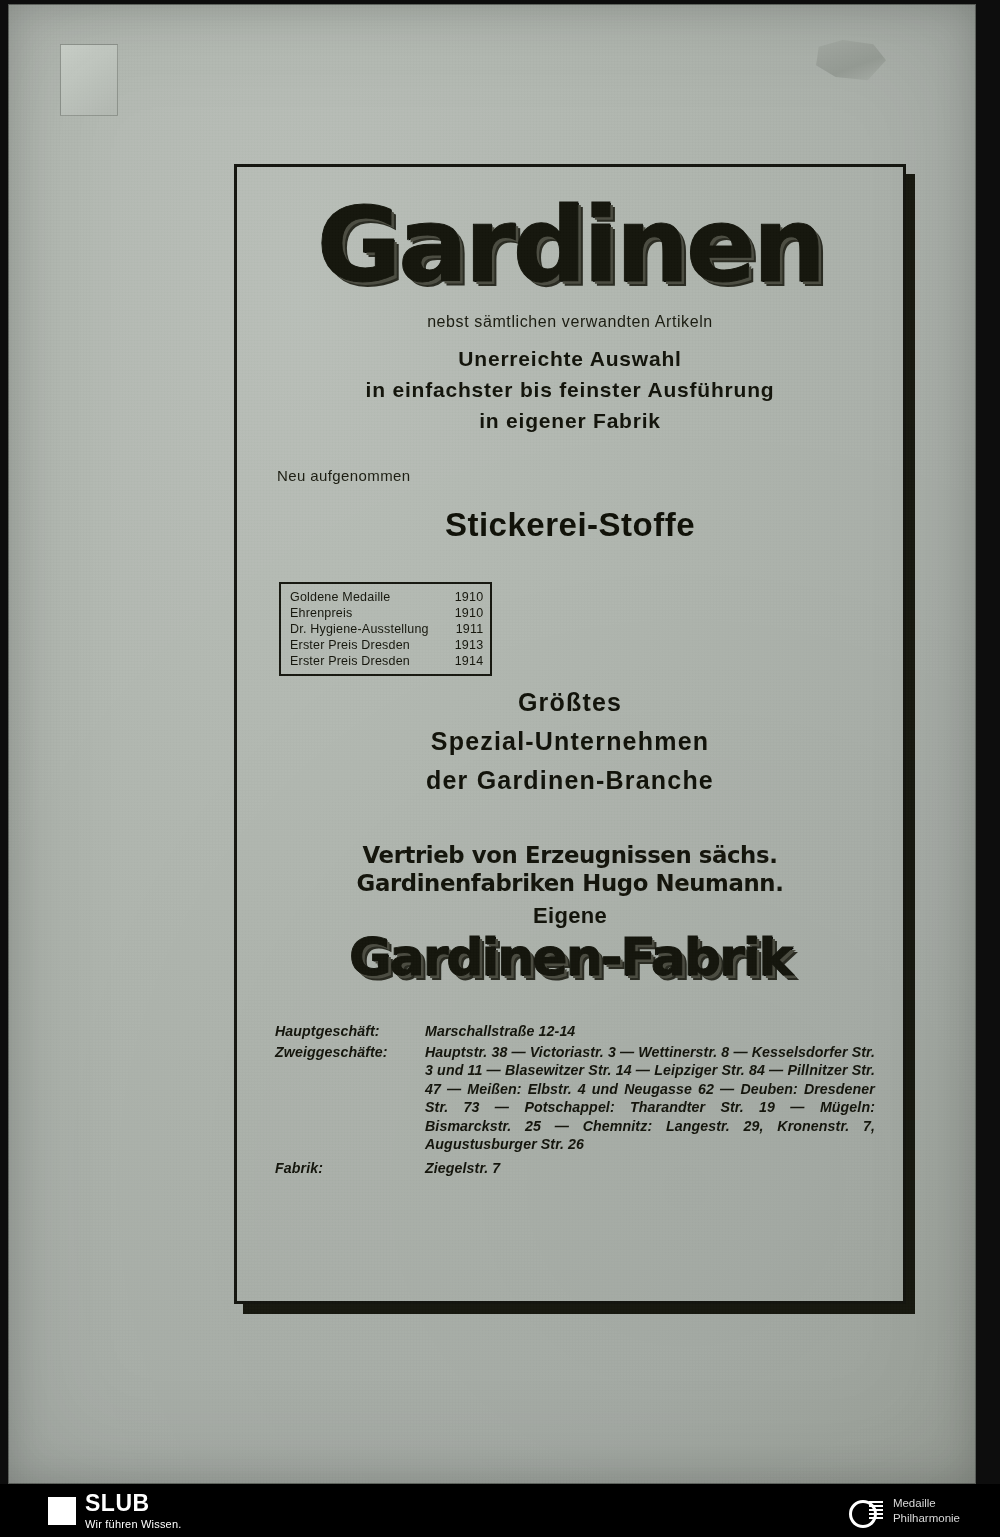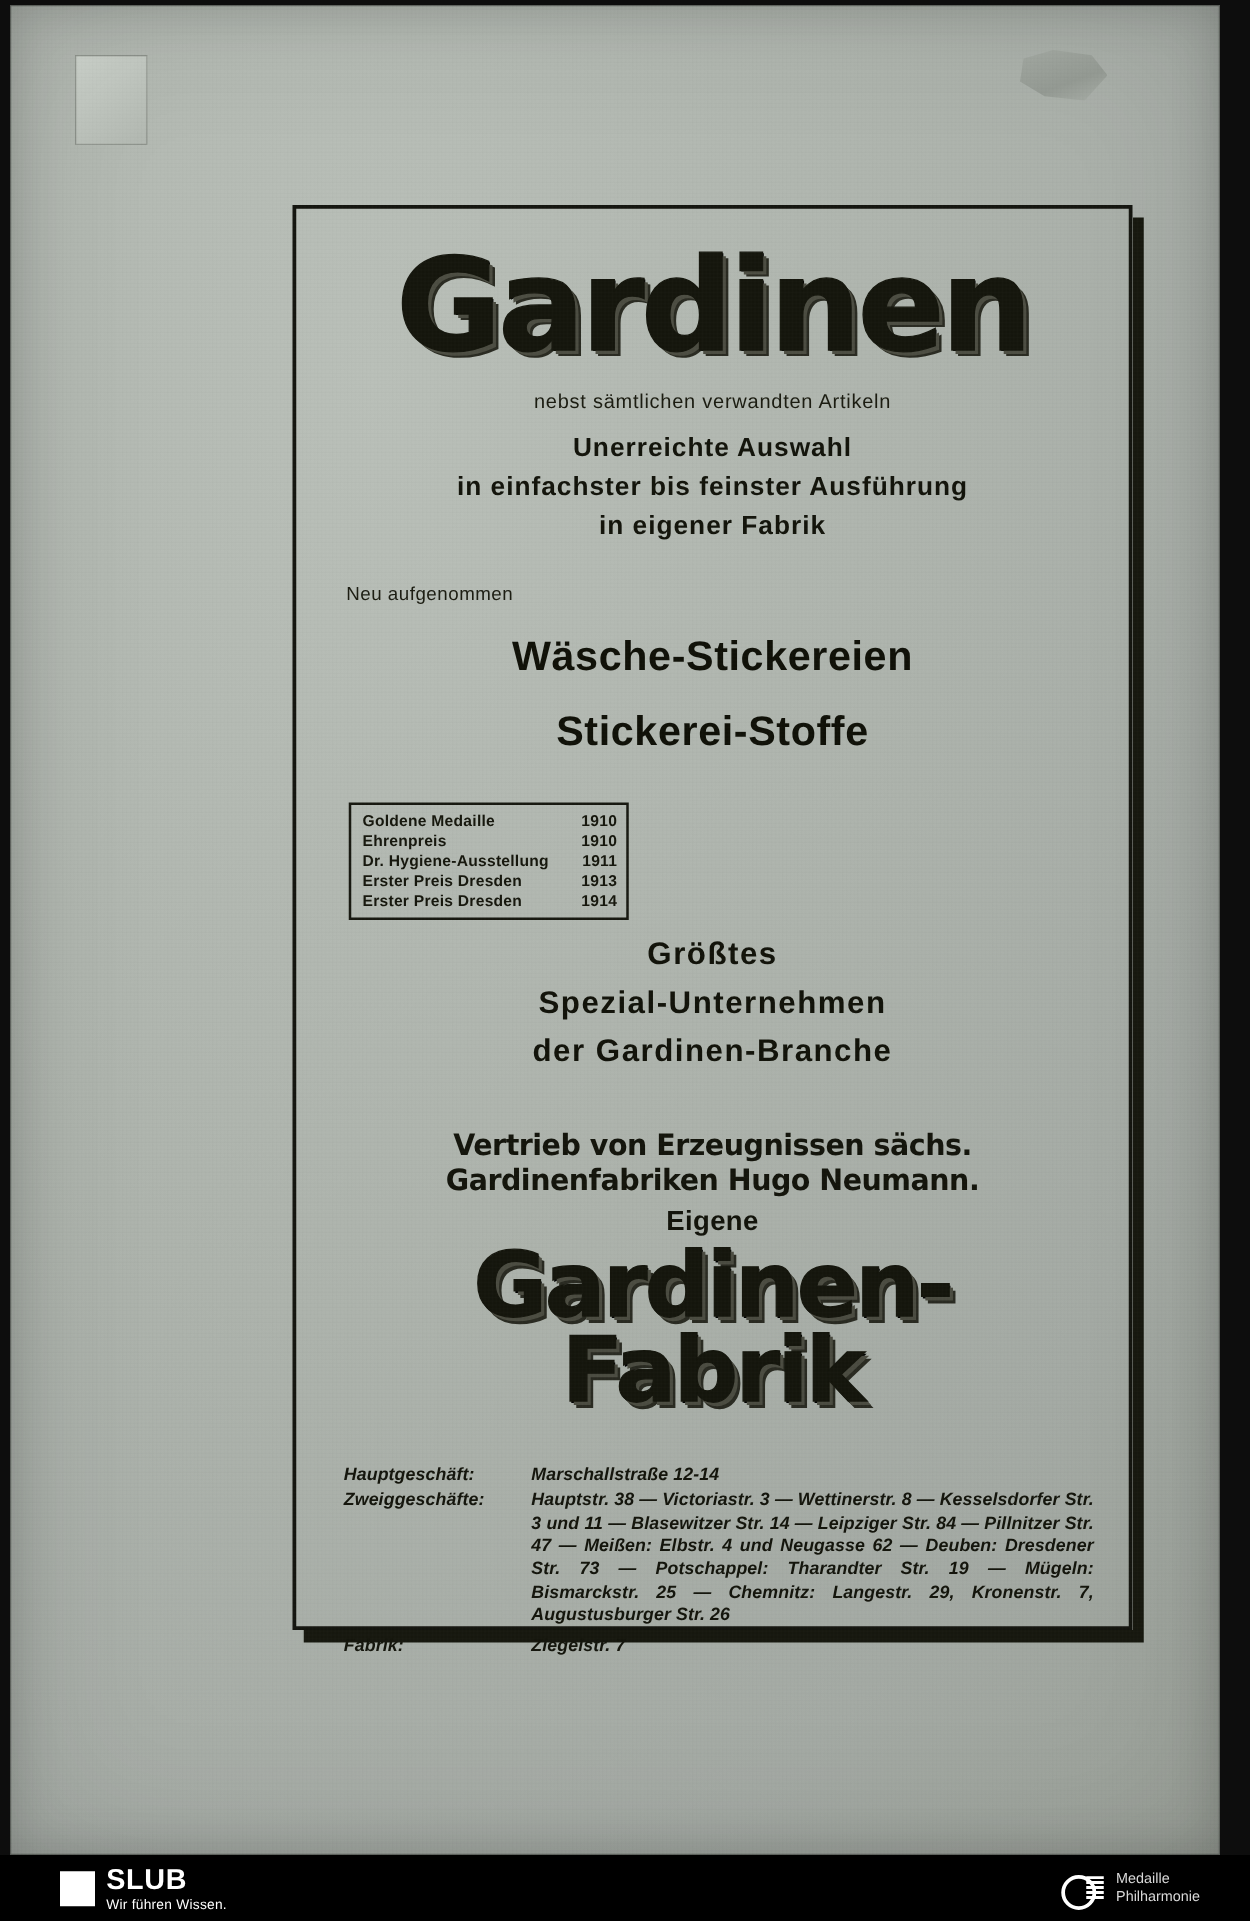--- a/index.html
+++ b/index.html
@@ -141,21 +141,20 @@
     margin: 22px 0 0 0;
     color: #101108;
   }
   .big-line.second { margin-top: 22px; }
 
   
   #awards-wrap {
     text-align: left;
     margin-top: 38px;
     padding-left: 14px;
-    font-weight: bold;
   }
   #awards-box {
     display: inline-block;
     border: 2px solid #171810;
     padding: 5px 7px 5px 9px;
     background: transparent;
   }
   #awards-box table {
     border-collapse: collapse;
     font-size: 12.5px;
@@ -191,21 +190,21 @@
     transform: scaleX(.97);
   }
   #eigene {
     font-size: 22px;
     font-weight: bold;
     margin-top: 6px;
     letter-spacing: .3px;
     color: #13140b;
   }
   #headline-fabrik {
-    font-size: 72px;
+    font-size: 52px;
     margin-top: 4px;
     letter-spacing: -2px;
   }
 
   
   #addresses {
     margin-top: 40px;
     text-align: left;
     font-size: 14.2px;
     line-height: 1.30;
@@ -317,21 +316,20 @@
       <div id="headline-gardinen" class="shadow-head">Gardinen</div>
 
       <div class="sub-small">nebst sämtlichen verwandten Artikeln</div>
 
       <div class="sub-bold">Unerreichte Auswahl</div>
       <div class="sub-bold tight">in einfachster bis feinster Ausführung</div>
       <div class="sub-bold tight">in eigener Fabrik</div>
 
       <div class="left-note">Neu aufgenommen</div>
 
-      <div class="big-line">Wäsche-Stickereien</div>
       <div class="big-line second">Stickerei-Stoffe</div>
 
       <div id="awards-wrap">
         <div id="awards-box">
           <table>
             <tbody>
               <tr>
                 <td>Goldene Medaille</td>
                 <td class="year">1910</td>
               </tr>

